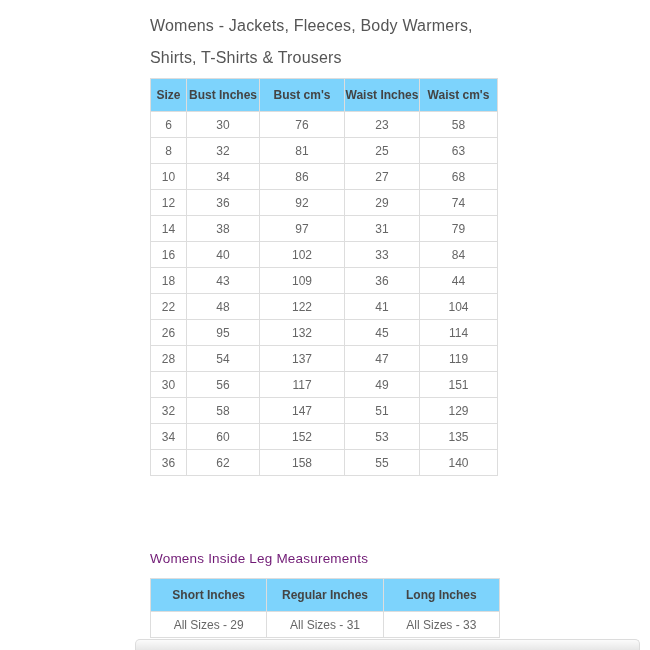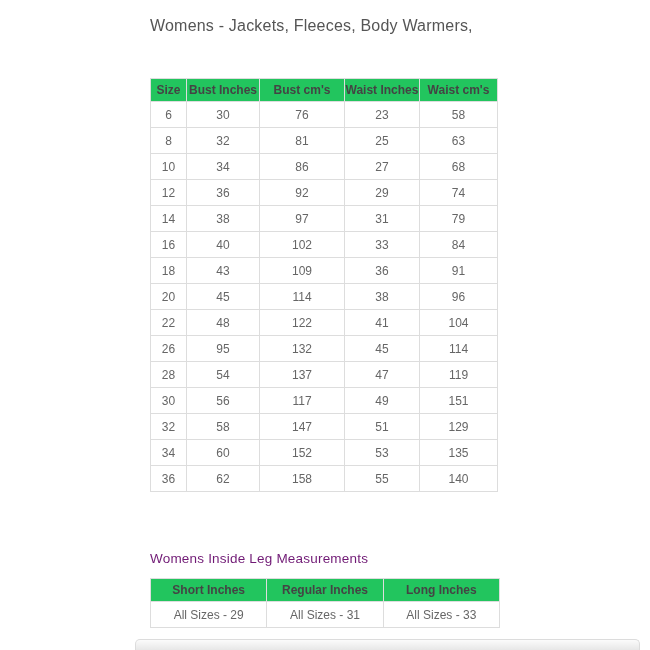--- a/index.html
+++ b/index.html
@@ -25,24 +25,24 @@
     font-size:12px;
     color:#666666;
   }
   th, td {
     border:1px solid #dddddd;
     text-align:center;
     vertical-align:middle;
     overflow:hidden;
   }
   th {
-    background:#22c55e;
+    background:#7dd3fc;
     color:#444444;
     font-weight:bold;
-    height:23px;
+    height:33px;
   }
   td {
     background:#ffffff;
     height:26px;
     font-weight:400;
   }
   .size-table {
     position:absolute; left:150px; top:78px;
     width:347px;
   }
@@ -68,20 +68,21 @@
     border-bottom:none;
     border-radius:5px 5px 0 0;
     background:linear-gradient(to bottom, #fbfbfb 0%, #efefef 55%, #e5e5e5 100%);
   }
 </style>
 </head>
 <body>
 
 <h1 class="page-title">
   <span>Womens - Jackets, Fleeces, Body Warmers,</span>
+  <span>Shirts, T-Shirts &amp; Trousers</span>
 </h1>
 
 <table class="size-table">
   <colgroup>
     <col class="c-size">
       <col class="c-bust-in">
       <col class="c-bust-cm">
       <col class="c-waist-in">
       <col class="c-waist-cm">
   </colgroup>
@@ -135,28 +136,21 @@
         <td>40</td>
         <td>102</td>
         <td>33</td>
         <td>84</td>
       </tr>
       <tr>
         <td>18</td>
         <td>43</td>
         <td>109</td>
         <td>36</td>
-        <td>91</td>
-      </tr>
-      <tr>
-        <td>20</td>
-        <td>45</td>
-        <td>114</td>
-        <td>38</td>
-        <td>96</td>
+        <td>44</td>
       </tr>
       <tr>
         <td>22</td>
         <td>48</td>
         <td>122</td>
         <td>41</td>
         <td>104</td>
       </tr>
       <tr>
         <td>26</td>

